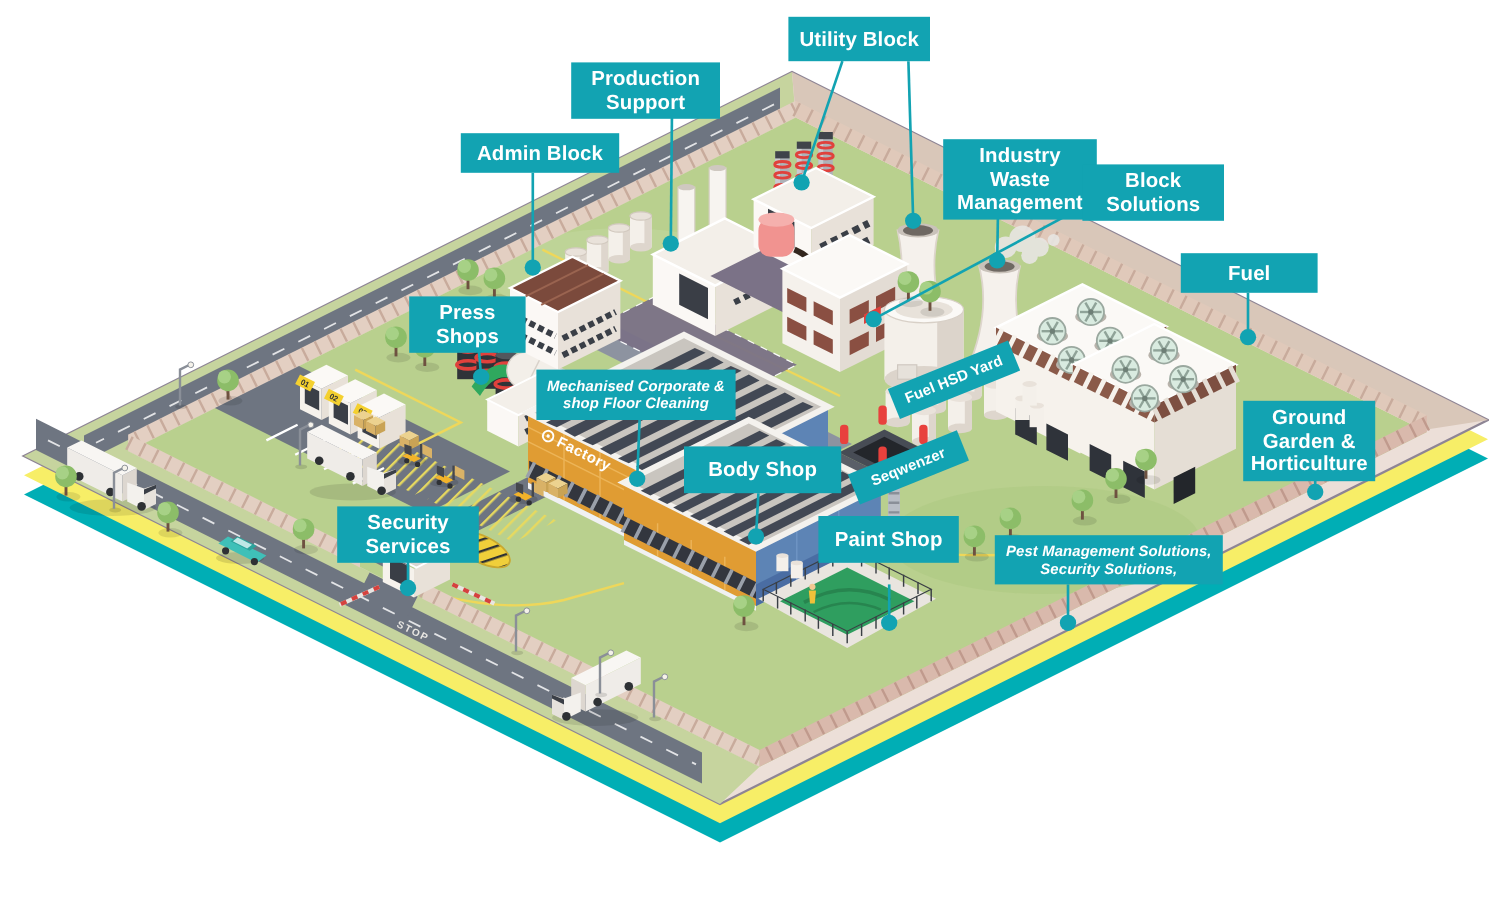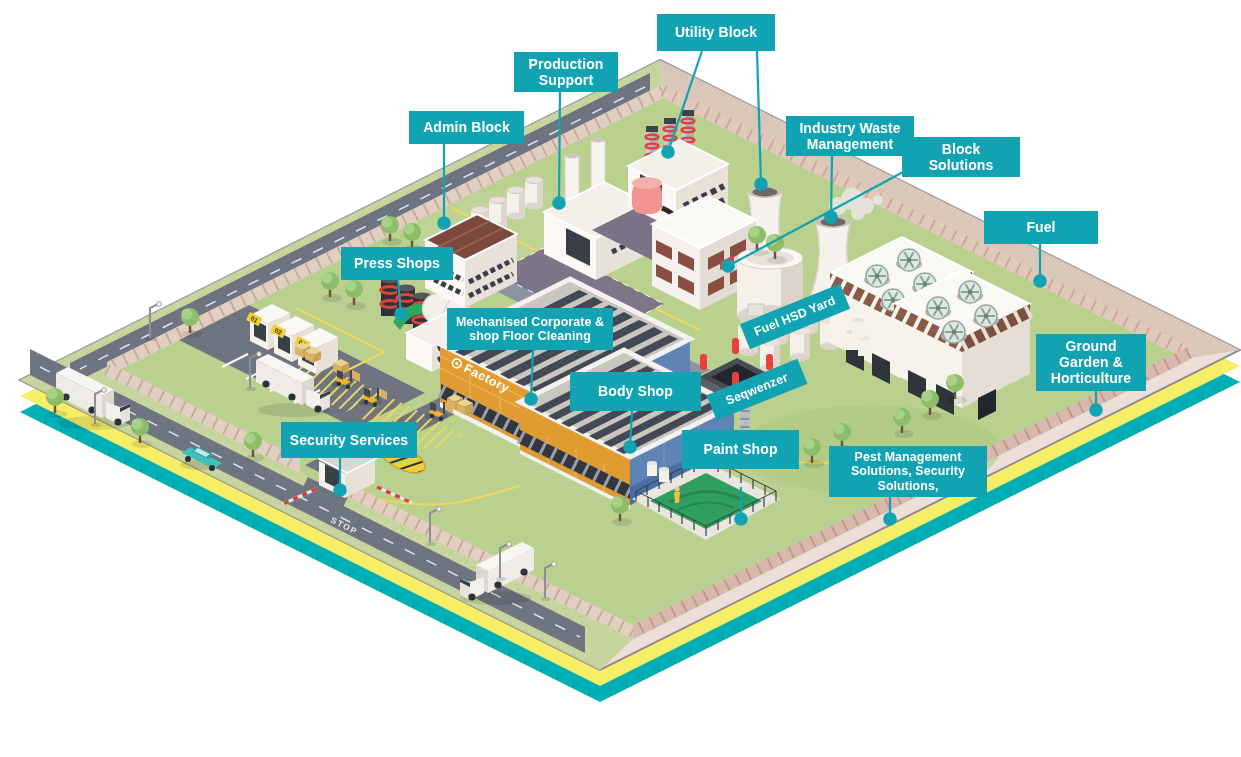--- a/index.html
+++ b/index.html
@@ -1,22 +1,22 @@
 <!DOCTYPE html>
 <html><head>
 <meta charset="utf-8">
 <style>
   html,body{margin:0;padding:0;}
   body{position:relative;width:1241px;height:757px;background:#ffffff;overflow:hidden;
        font-family:"Liberation Sans",sans-serif;}
   #scene{position:absolute;left:0;top:0;z-index:1;}
-  .lbl{position:absolute;z-index:3;background:#12a3b2;color:#fff;font-weight:700;font-size:14px;
+  .lbl{position:absolute;z-index:3;background:#12a3b2;color:#fff;font-weight:700;font-size:17px;
        line-height:1.16;display:flex;align-items:center;justify-content:center;text-align:center;
        padding:4px 8px;box-sizing:border-box;letter-spacing:.1px;}
-  .lbl.sm{font-size:12.4px;}
+  .lbl.sm{font-size:12.4px;font-style:italic;}
   .lbl.rot{transform:rotate(-22deg);font-size:12.4px;padding:3px 8px;}
 </style>
 </head>
 <body>
 
 <svg id="scene" width="1241" height="757" viewBox="0 0 1241 757">
   <defs>
     <pattern id="hz" patternUnits="userSpaceOnUse" width="8" height="8" patternTransform="rotate(45)">
       <line x1="0" y1="0" x2="0" y2="8" stroke="#e7d95f" stroke-width="4"></line>
     </pattern>
@@ -588,26 +588,26 @@
     <circle cx="531" cy="399" r="6.8"></circle>
       <circle cx="630" cy="447" r="6.8"></circle>
     <circle cx="340" cy="490" r="6.8"></circle>
       <circle cx="741" cy="519" r="6.8"></circle>
     <circle cx="890" cy="519" r="6.8"></circle>
       <circle cx="1096" cy="410" r="6.8"></circle>
   </g>
 </svg>
 
 <div class="lbl" style="left:657px;top:14px;width:118px;min-height:37px">Utility Block</div>
-<div class="lbl" style="left:514px;top:52px;width:104px;min-height:40px">Production Support</div>
-<div class="lbl" style="left:409px;top:111px;width:115px;min-height:33px">Admin Block</div>
+<div class="lbl" style="left:476px;top:52px;width:124px;min-height:40px">Production Support</div>
+<div class="lbl" style="left:384px;top:111px;width:132px;min-height:33px">Admin Block</div>
 <div class="lbl" style="left:786px;top:116px;width:128px;min-height:40px">Industry Waste Management</div>
 <div class="lbl" style="left:902px;top:137px;width:118px;min-height:35px">Block Solutions</div>
 <div class="lbl" style="left:984px;top:211px;width:114px;min-height:33px">Fuel</div>
-<div class="lbl" style="left:341px;top:247px;width:112px;min-height:33px">Press Shops</div>
+<div class="lbl" style="left:341px;top:247px;width:97px;min-height:33px">Press Shops</div>
 <div class="lbl sm" style="left:447px;top:308px;width:166px;min-height:42px">Mechanised Corporate &amp; shop Floor Cleaning</div>
 <div class="lbl" style="left:570px;top:372px;width:131px;min-height:39px">Body Shop</div>
 <div class="lbl rot" style="left:741px;top:303px;width:108px;min-height:27px">Fuel HSD Yard</div>
 <div class="lbl rot" style="left:708px;top:376px;width:98px;min-height:27px">Seqwenzer</div>
-<div class="lbl" style="left:281px;top:422px;width:136px;min-height:36px">Security Services</div>
+<div class="lbl" style="left:281px;top:422px;width:118px;min-height:36px">Security Services</div>
 <div class="lbl" style="left:682px;top:430px;width:117px;min-height:39px">Paint Shop</div>
-<div class="lbl sm" style="left:829px;top:446px;width:158px;min-height:41px">Pest Management Solutions, Security Solutions,</div>
+<div class="lbl sm" style="left:829px;top:446px;width:190px;min-height:41px">Pest Management Solutions, Security Solutions,</div>
 <div class="lbl" style="left:1036px;top:334px;width:110px;min-height:40px">Ground Garden &amp; Horticulture</div>
 
 </body></html>

